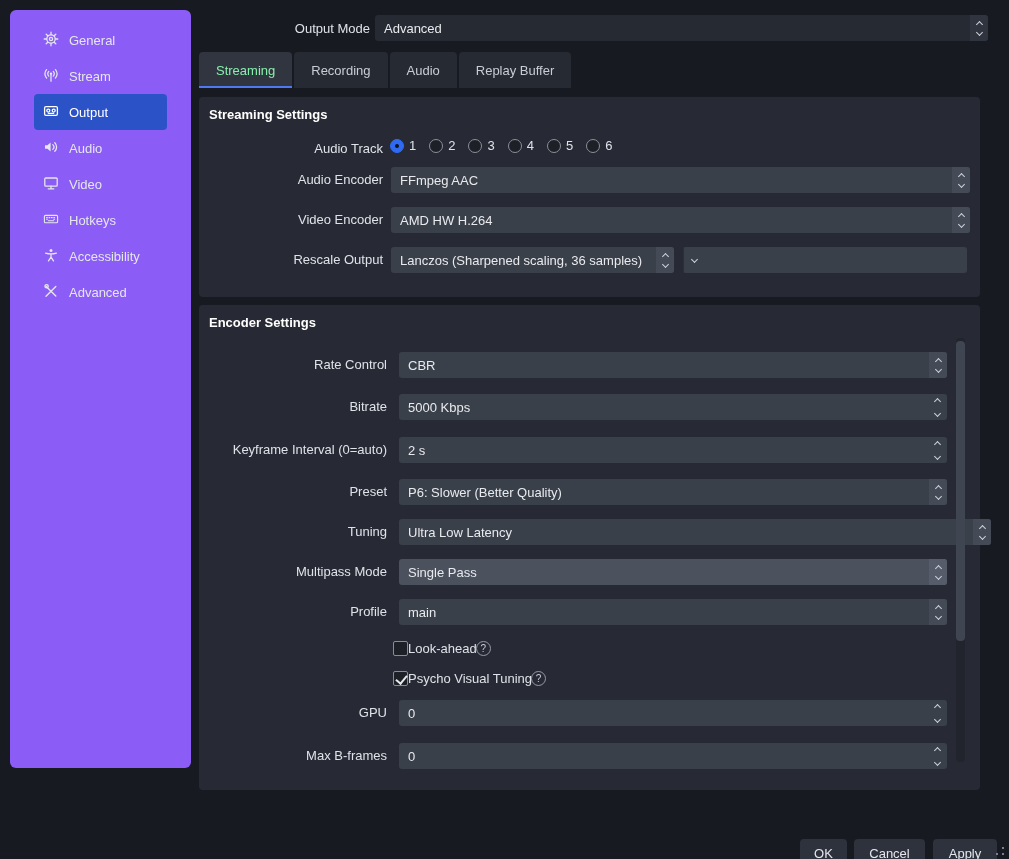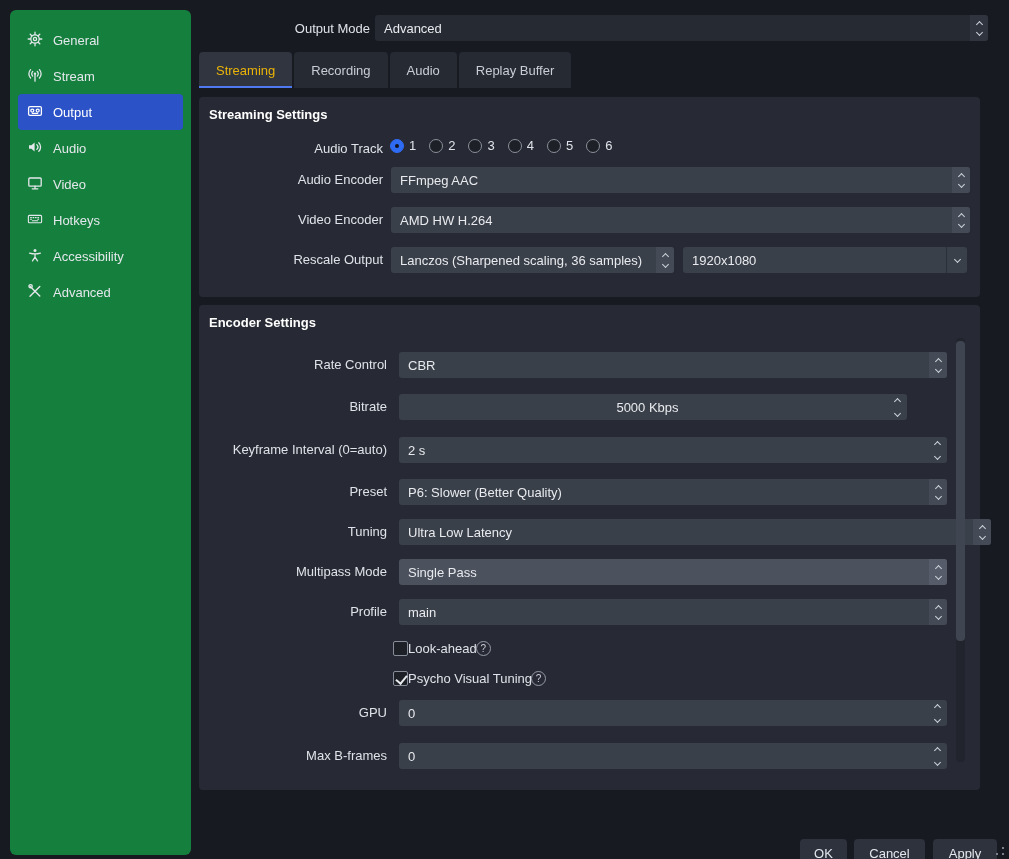--- a/index.html
+++ b/index.html
@@ -5,22 +5,22 @@
   * { margin:0; padding:0; box-sizing:border-box; }
   html,body { width:1009px; height:859px; overflow:hidden; }
   body {
     background:#171a21;
     font-family:"Liberation Sans", sans-serif;
     font-size:13px;
     color:#dfe2e8;
     position:relative;
   }
   
-  .sidebar { position:absolute; left:10px; top:10px; width:181px; height:845px;
-             background:#15803d; border-radius:6px; padding:12px 8px; }
+  .sidebar { position:absolute; left:10px; top:10px; width:181px; height:758px;
+             background:#8b5cf6; border-radius:6px; padding:12px 24px; }
   .side-item { display:flex; align-items:center; gap:10px; height:36px; padding:0 9px;
                border-radius:4px; color:#e4e7ec; cursor:default; }
   .side-item.selected { background:#2b53c7; color:#ffffff; }
   .side-item svg { flex:0 0 auto; }
   
   .outmode-label { position:absolute; left:240px; top:21px; width:130px; text-align:right; }
   
   .combo { position:absolute; height:26px; background:#3a4049; border-radius:3px;
            display:flex; align-items:center; color:#e8eaee; }
   .combo.dark { background:#262a33; }
@@ -34,21 +34,21 @@
            justify-content:center; gap:7px; }
   .cdrop { width:21px; height:100%; display:flex; align-items:center; justify-content:center;
            border-left:1px solid #2b2f38; }
   .chev { display:block; width:5px; height:5px; border:solid #ced2da; border-width:0 1.4px 1.4px 0; }
   .chev.up { transform:rotate(-135deg); margin-top:2px; }
   .chev.down { transform:rotate(45deg); margin-bottom:2px; }
   
   .tabs { position:absolute; left:199px; top:52px; display:flex; gap:2px; }
   .tab { height:36px; padding:0 17px; background:#262a33; color:#c9cdd5;
          display:flex; align-items:center; border-radius:4px 4px 0 0; }
-  .tab.active { background:#31353f; color:#eab308; box-shadow:inset 0 -2px 0 #4e79f0; }
+  .tab.active { background:#31353f; color:#86efac; box-shadow:inset 0 -2px 0 #4e79f0; }
   
   .panel { position:absolute; left:199px; width:781px; background:#272a34; border-radius:4px; }
   .panel.streaming { top:97px; height:200px; }
   .panel.encoder { top:305px; height:485px; }
   .panel-title { position:absolute; left:10px; top:10px; font-weight:bold; color:#ffffff; font-size:13px; }
   .flabel { position:absolute; text-align:right; height:16px; line-height:16px; color:#dfe2e8; }
   
   .radio-row { position:absolute; display:flex; align-items:center; }
   .radio { display:flex; align-items:center; gap:5px; margin-right:13px; }
   .rdot { width:14px; height:14px; border-radius:50%; border:1px solid #8a909b;
@@ -217,41 +217,40 @@
 
   <div class="flabel" style="left:0; width:184px; top:155px;">Rescale Output</div>
   <div class="combo" style="left:192px; top:150px; width:283px;">
     <span class="ctext">Lanczos (Sharpened scaling, 36 samples)</span>
     <span class="cspin">
         <i class="chev up"></i>
         <i class="chev down"></i>
       </span>
   </div>
   <div class="combo" style="left:484px; top:150px; width:284px;">
-    <span class="ctext">1920x1080</span>
     <span class="cdrop">
         <i class="chev down"></i>
       </span>
   </div>
 </section>
 
 <section class="panel encoder">
   <h2 class="panel-title">Encoder Settings</h2>
 
   <div class="flabel" style="left:0; width:188px; top:52px;">Rate Control</div>
   <div class="combo" style="left:200px; top:47px; width:548px;">
     <span class="ctext">CBR</span>
     <span class="cspin">
         <i class="chev up"></i>
         <i class="chev down"></i>
       </span>
   </div>
 
   <div class="flabel" style="left:0; width:188px; top:94px;">Bitrate</div>
-  <div class="combo" style="left:200px; top:89px; width:508px;text-align:center;">
+  <div class="combo" style="left:200px; top:89px; width:548px;">
     <span class="ctext">5000 Kbps</span>
     <span class="sspin">
         <i class="chev up"></i>
         <i class="chev down"></i>
       </span>
   </div>
 
   <div class="flabel" style="left:0; width:188px; top:137px;">Keyframe Interval (0=auto)</div>
   <div class="combo" style="left:200px; top:132px; width:548px;">
     <span class="ctext">2 s</span>

